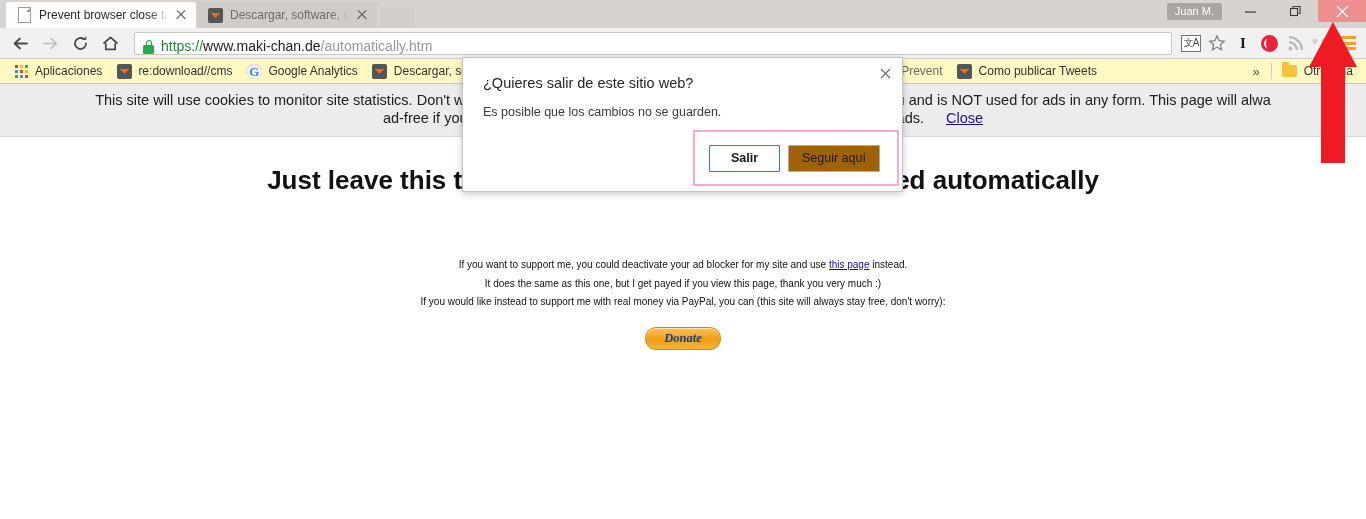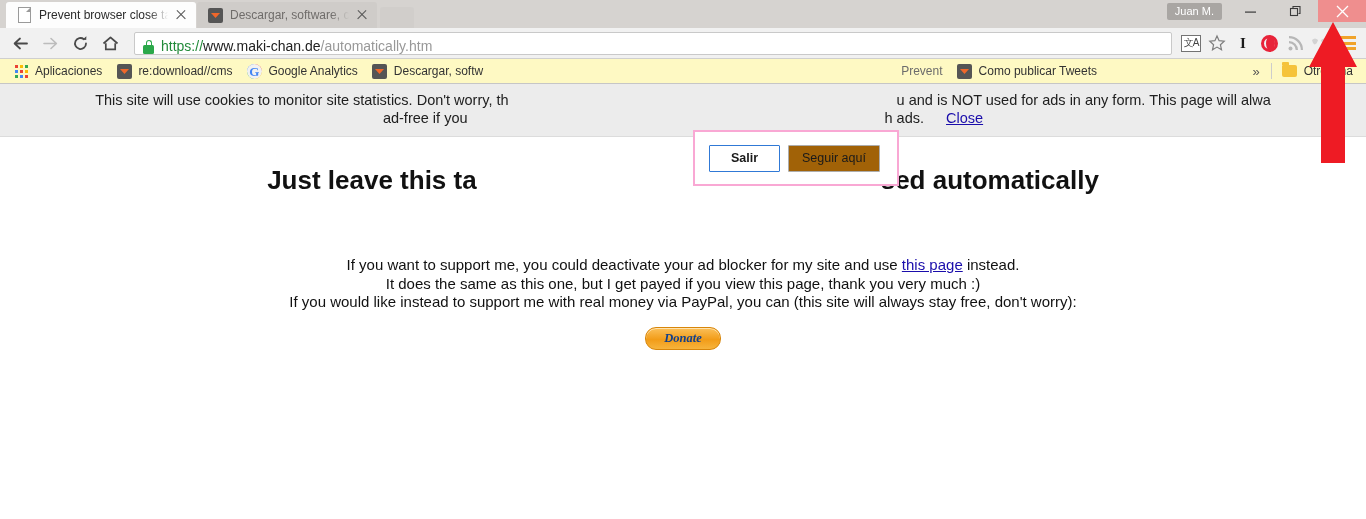--- a/index.html
+++ b/index.html
@@ -340,21 +340,21 @@
   h1.headline {
     text-align: center;
     font-size: 26px;
     font-weight: bold;
     color: #111;
     margin: 28px 0 0;
     font-family: "Liberation Sans", sans-serif;
   }
   .bodytext {
     text-align: center;
-    font-size: 15px;
+    font-size: 10px;
     color: #111;
     line-height: 18.5px;
     margin-top: 60px;
     font-family: "Liberation Sans", sans-serif;
   }
   .bodytext a {
     color: #1a0dab;
     text-decoration: underline;
   }
   .donate-wrap {
@@ -672,20 +672,29 @@
       </div>
       <div>It does the same as this one, but I get payed if you view this page, thank you very much :)</div>
       <div>If you would like instead to support me with real money via PayPal, you can (this site will always stay free, don't worry):</div>
     </div>
 
     <div class="donate-wrap">
       <span class="donate">Donate</span>
     </div>
   </div>
 
+  <div class="dialog">
+    <div class="dialog-x">
+      <svg width="11" height="11" viewBox="0 0 11 11">
+          <path d="M1 1 L10 10 M10 1 L1 10" stroke="#6a6a6a" stroke-width="1.1" fill="none"></path>
+        </svg>
+    </div>
+    <div class="dialog-title">¿Quieres salir de este sitio web?</div>
+    <div class="dialog-msg">Es posible que los cambios no se guarden.</div>
+  </div>
 
   <div class="dialog-actions">
     <div class="dlg-btn primary">Salir</div>
     <div class="dlg-btn">Seguir aquí</div>
   </div>
 
   <div class="arrow">
     <svg width="52" height="141" viewBox="0 0 52 141">
       <path d="M26 0 L50 45 L38 45 L38 141 L14 141 L14 45 L2 45 Z" fill="#ee1b24"></path>
     </svg>

